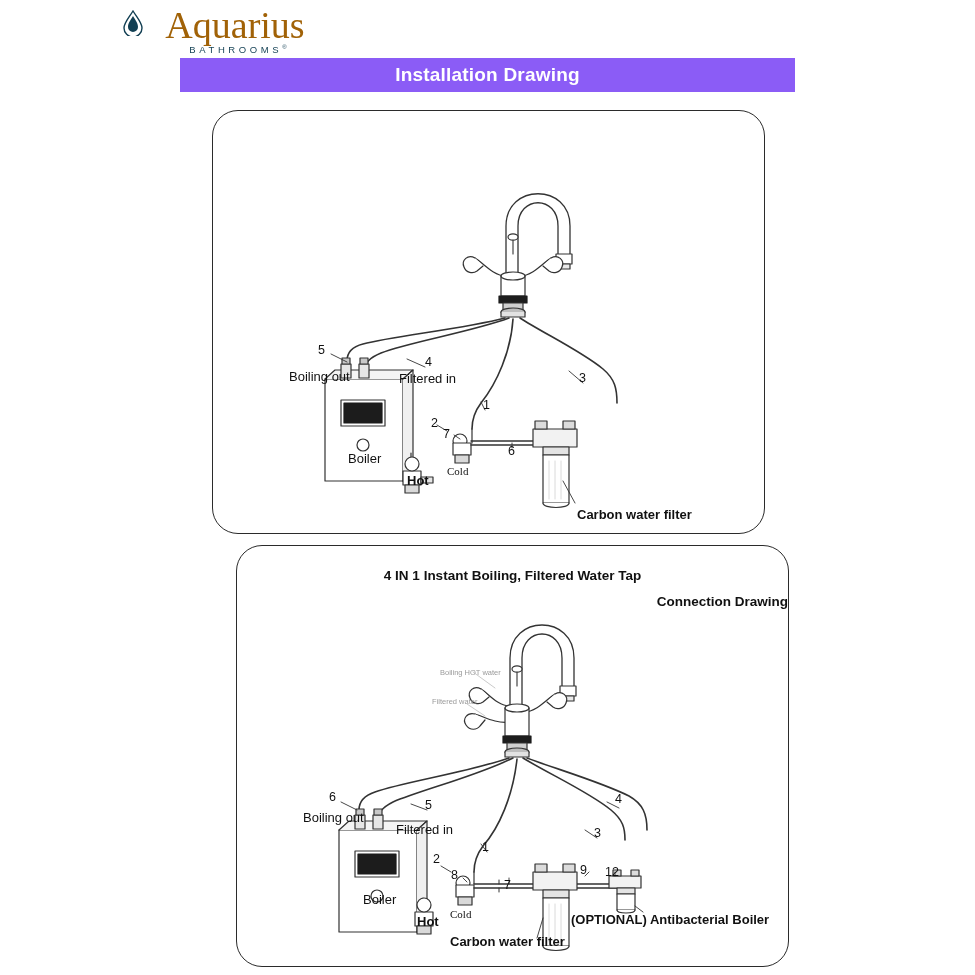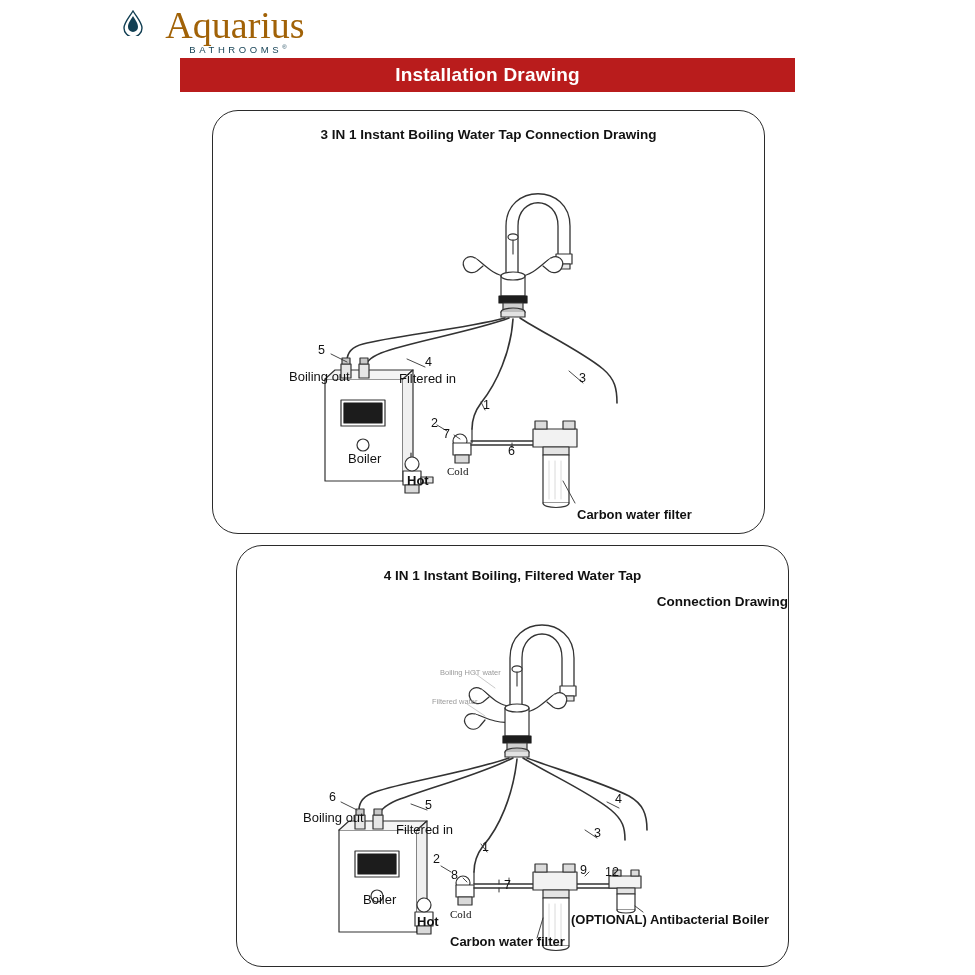--- a/index.html
+++ b/index.html
@@ -58,21 +58,21 @@
     height: 26px;
   }
 
   
   .title-bar {
     position: absolute;
     left: 180px;
     top: 58px;
     width: 615px;
     height: 34px;
-    background: #b91c1c;
+    background: #8b5cf6;
     display: flex;
     align-items: center;
     justify-content: center;
   }
   .title-bar .title-text {
     color: #ffffff;
     font-size: 19px;
     font-weight: bold;
     letter-spacing: 0.2px;
   }
@@ -137,21 +137,20 @@
     <div class="logo-sub">
       <span>BATHROOMS</span><sup>®</sup>
     </div>
   </div>
 
   <div class="title-bar">
     <span class="title-text">Installation Drawing</span>
   </div>
 
   <div class="panel" id="panel-1">
-    <div class="panel-title">3 IN 1 Instant Boiling Water Tap Connection Drawing</div>
 
     <svg class="drawing" viewBox="0 0 551 422">
       <g fill="none" stroke="#333" stroke-width="1.2" stroke-linecap="round" stroke-linejoin="round">
 
         <path d="M293 200 L293 115 C293 72 357 72 357 115 L357 143" stroke-width="1.3"></path>
         <path d="M305 200 L305 115 C305 84 345 84 345 115 L345 143" stroke-width="1.3"></path>
 
         <path d="M343 143 h16 v10 h-16 z" fill="#fff"></path>
         <path d="M345 153 h12 v5 h-12 z" fill="#e9e9e9"></path>
 

